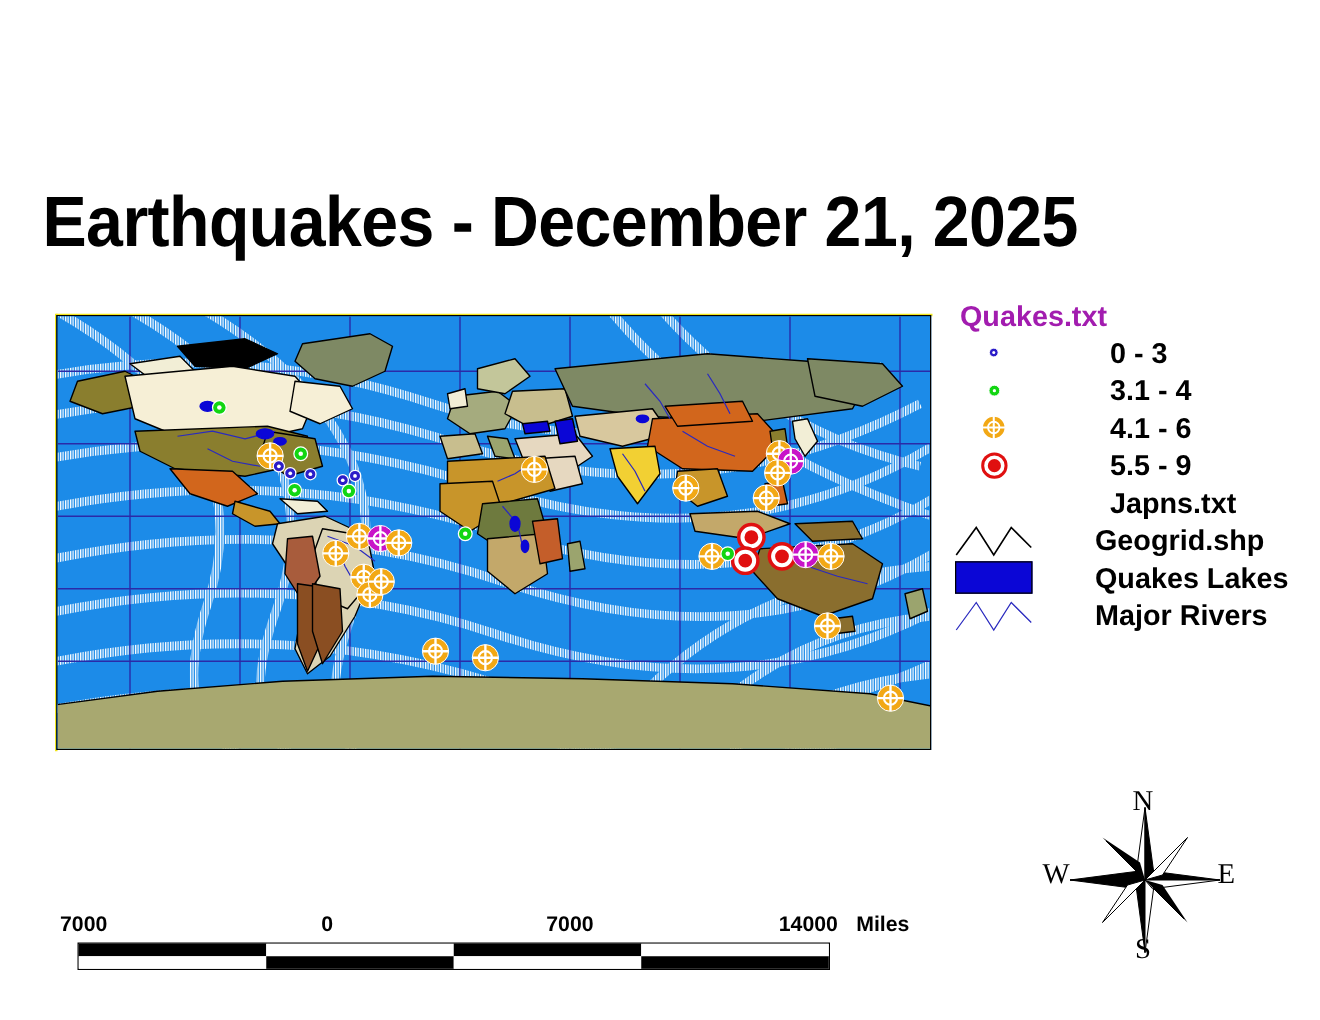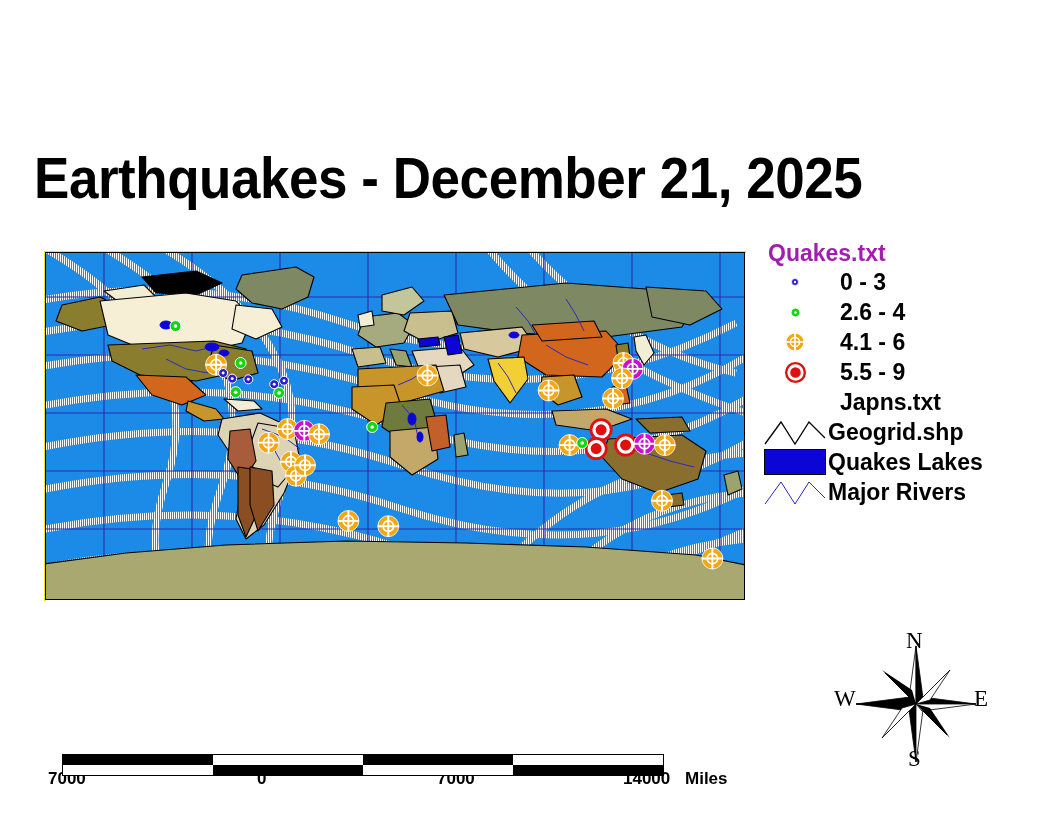--- a/index.html
+++ b/index.html
@@ -31,33 +31,33 @@
     position:absolute; left:44px; top:251px; width:2px; height:350px;
     background:#F2E61B; z-index:0;
   }
 
   
   #legend{ position:absolute; left:762px; top:240px; width:294px; }
   .legend-title{
     font-size:23px; font-weight:bold; color:#a21caf; line-height:27px;
     padding-left:6px; white-space:nowrap;
   }
-  .legend-row{ display:flex; align-items:center; height:30px; }
+  .legend-row{ display:flex; align-items:center; height:30px;gap:48px; }
   .legend-sym{ width:66px; flex:0 0 66px; display:flex; align-items:center;
                justify-content:center; height:30px; }
   .legend-lbl{ font-size:23px; font-weight:bold; color:#000; white-space:nowrap;
                line-height:26px; }
   .legend-row.indent .legend-lbl{ padding-left:12px; }
   .swatch{ width:62px; height:26px; border:1px solid #000; box-sizing:border-box; }
 
   
   #scalebar{ position:absolute; left:45px; top:730px; width:700px; }
   #scale-labels{ position:relative; height:22px; }
   #scale-labels span{ position:absolute; font-size:17px; font-weight:bold;
-                      color:#000; white-space:nowrap;margin-top:39px; }
+                      color:#000; white-space:nowrap; }
   #scale-bars{ position:relative; margin-top:2px; width:600px; margin-left:17px;
                border:1px solid #000; height:20px; box-sizing:content-box;
                background:#fff;}
   .sb-row{ position:relative; height:10px; width:600px; }
   .sb-seg{ position:absolute; top:0; height:10px; }
 
   
   #compass{ position:absolute; left:826px; top:624px; width:180px; height:160px; }
   #compass .cdir{ position:absolute; font-family:"Liberation Serif",serif;
                   font-size:23px; color:#000; }
@@ -407,21 +407,21 @@
     <div class="legend-lbl">0 - 3</div>
   </div>
 
   <div class="legend-row indent">
     <div class="legend-sym">
       <svg width="13" height="13" viewBox="0 0 24 24">
         <circle cx="12" cy="12" r="8" fill="#12D612" stroke="#FFFFFF" stroke-width="1.4"></circle>
         <circle cx="12" cy="12" r="2.4" fill="#FFFFFF"></circle>
       </svg>
     </div>
-    <div class="legend-lbl">2.6 - 4</div>
+    <div class="legend-lbl">3.1 - 4</div>
   </div>
 
   <div class="legend-row indent">
     <div class="legend-sym">
       <svg width="22" height="22" viewBox="0 0 24 24">
         <circle cx="12" cy="12" r="10" fill="#F2A815" stroke="#FFFFFF" stroke-width="1.2"></circle>
         <path d="M12 2 L12 22 M2 12 L22 12" stroke="#FFFFFF" stroke-width="1.8"></path>
         <circle cx="12" cy="12" r="5" fill="none" stroke="#FFFFFF" stroke-width="1.6"></circle>
       </svg>
     </div>

